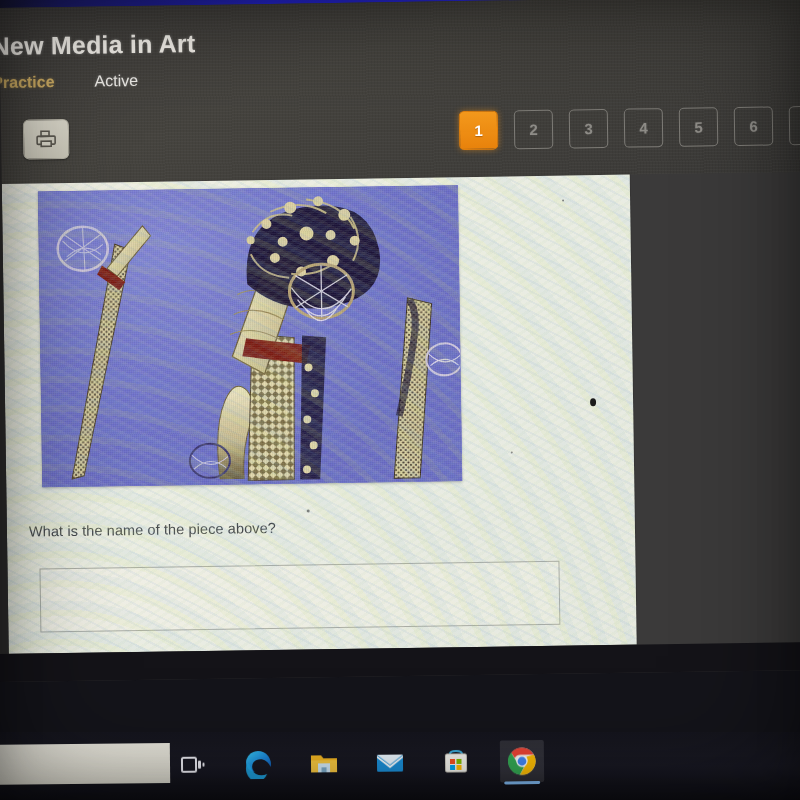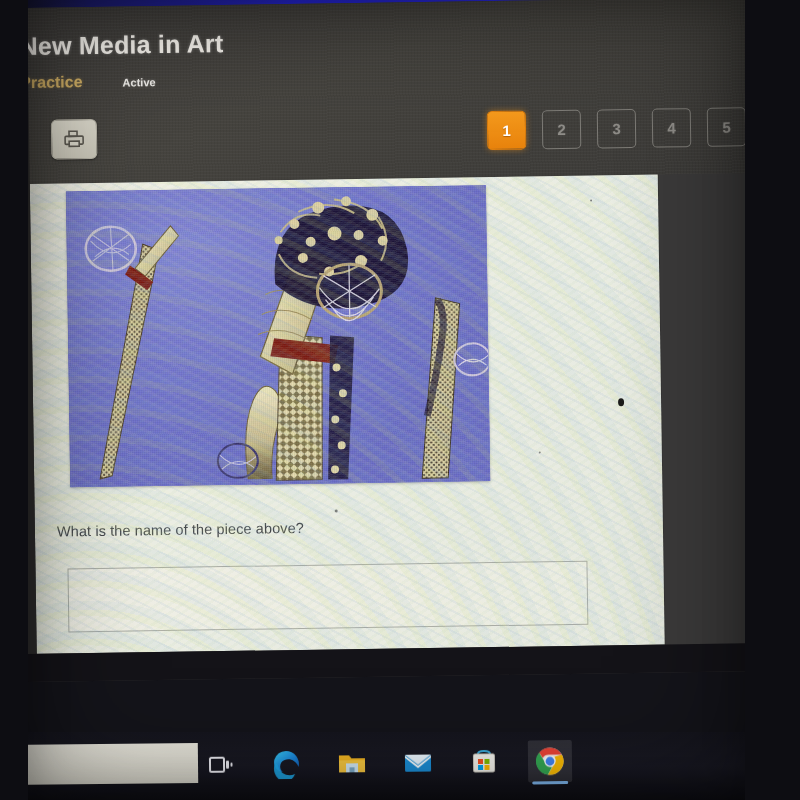--- a/index.html
+++ b/index.html
@@ -5,23 +5,22 @@
   html,body{margin:0;padding:0;}
   body{
     width:800px;height:800px;overflow:hidden;
     background:#0d0d12;
     font-family:"Liberation Sans", sans-serif;
     position:relative;
   }
 
   
   #photo{
-    position:absolute;inset:0;width:717px;height:800px;overflow:hidden;
+    position:absolute;inset:0;width:800px;height:800px;overflow:hidden;
     background:#14141a;
-    margin-left:28px;
   }
 
   
   #screen{
     position:absolute;
     left:-18px; top:-14px; width:840px; height:690px;
     transform:rotate(-0.85deg);
     transform-origin:50% 50%;
     background:#3b3a3a;
     overflow:hidden;
@@ -56,21 +55,21 @@
   }
   .subnav{
     position:absolute;left:14px;top:66px;
     display:flex;align-items:baseline;gap:40px;
   }
   .subnav .practice{
     font-size:16px;font-weight:bold;color:#cdac63;
     text-shadow:0 0 3px rgba(220,180,90,.45);
   }
   .subnav .active{
-    font-size:11px;font-weight:bold;color:#eceae6;
+    font-size:16px;font-weight:normal;color:#eceae6;
     text-shadow:0 0 3px rgba(255,255,255,.3);
   }
 
   
   .print-btn{
     position:absolute;left:44px;top:112px;
     width:44px;height:38px;border-radius:6px;
     background:linear-gradient(180deg,#d8d5c8 0%,#c9c6b8 100%);
     border:1px solid #b6b3a6;
     display:flex;align-items:center;justify-content:center;

